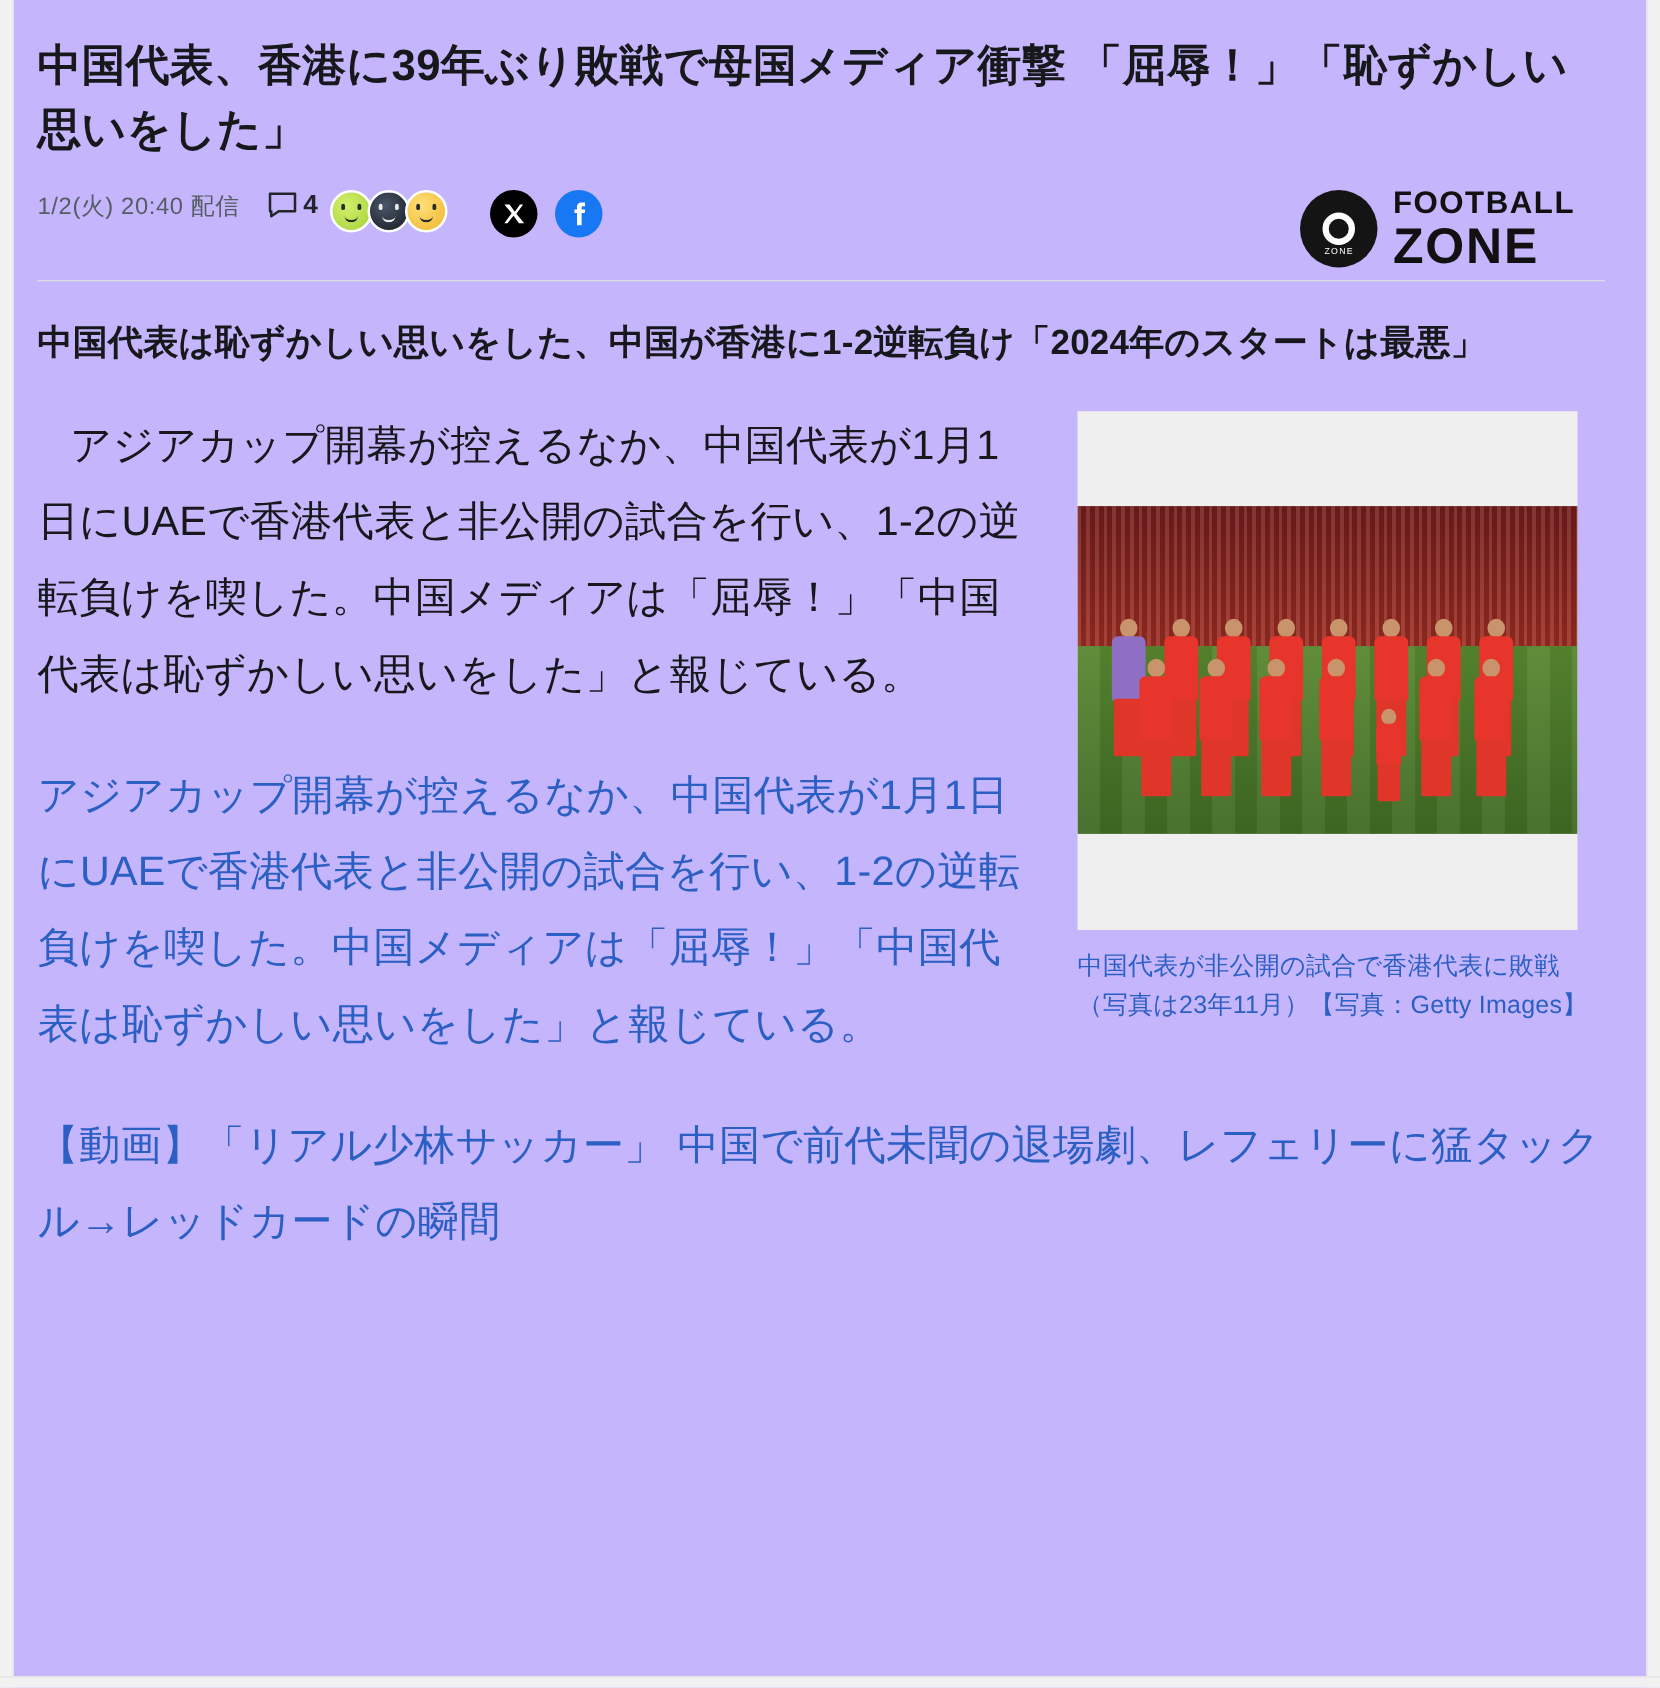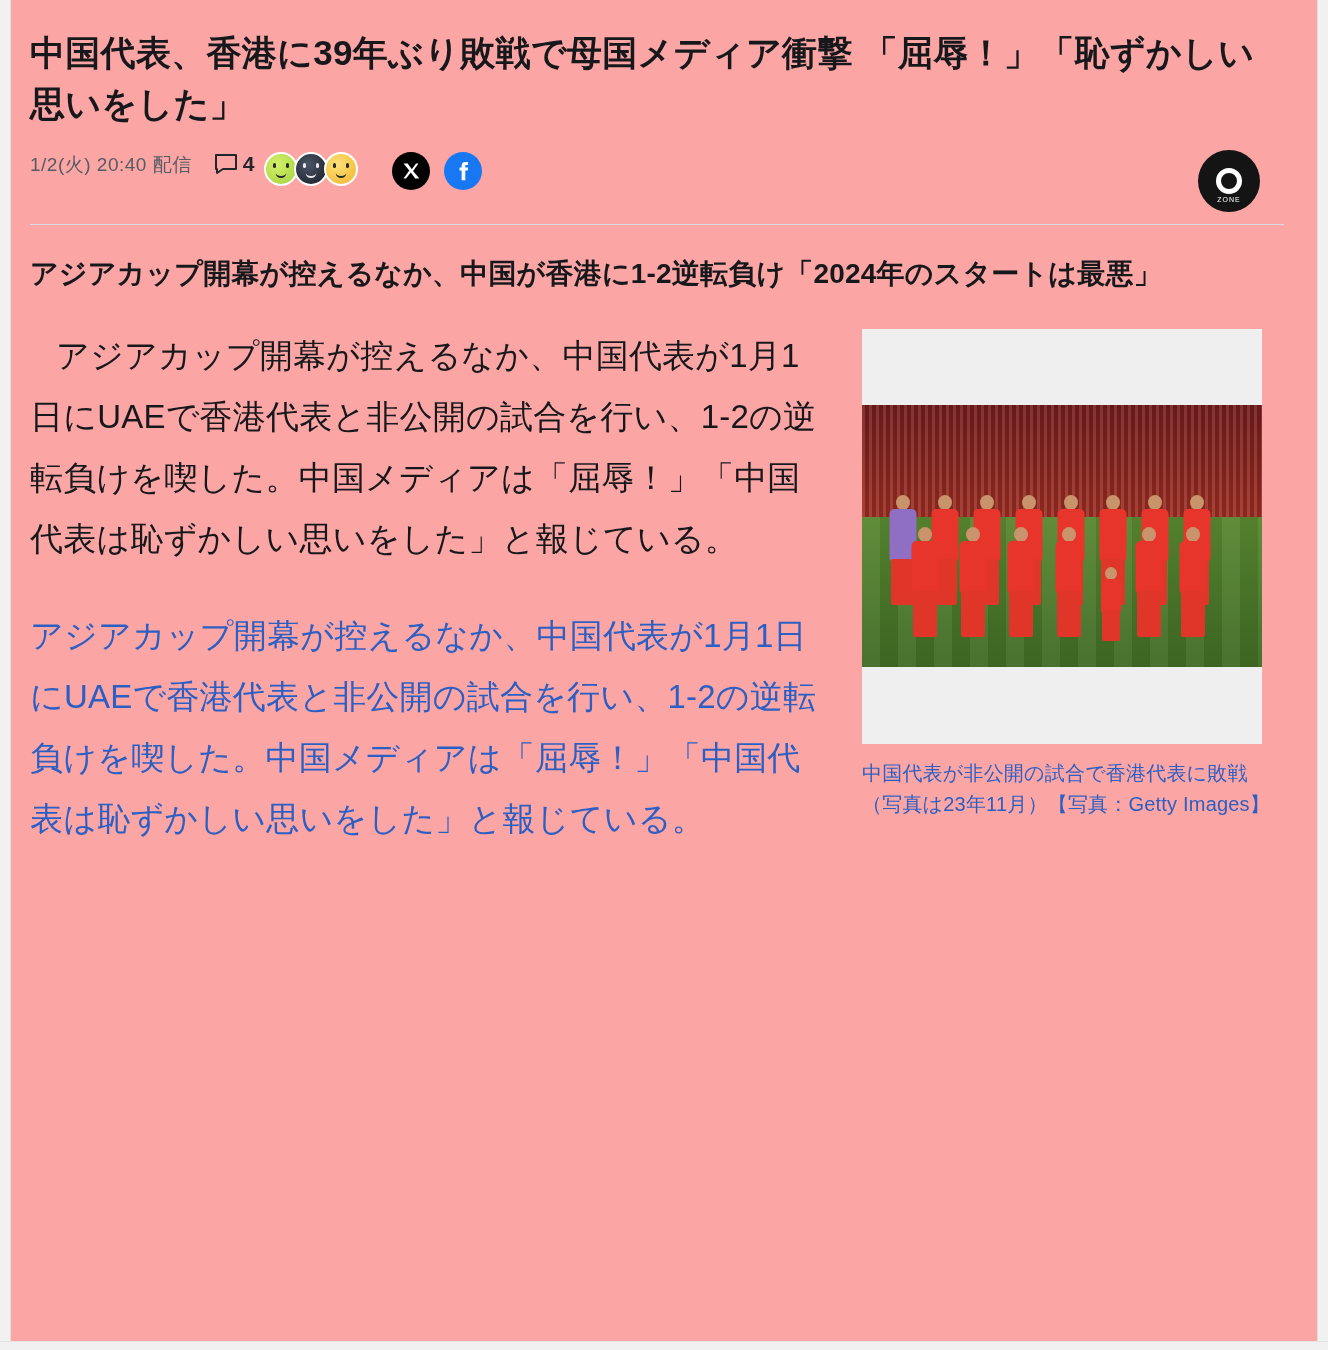--- a/index.html
+++ b/index.html
@@ -14,21 +14,21 @@
     color: #1a1a1a;
     overflow: hidden;
     position: relative;
   }
   .page {
     position: relative;
     width: 1328px;
     height: 1350px;
     box-sizing: border-box;
     padding: 20px 38px 0 22px;
-    background: #fca5a5;
+    background: #c4b5fd;
   }
   
   .edge-left {
     position: absolute;
     left: 0; top: 0; bottom: 0;
     width: 10px;
     background: #f1f1f1;
     border-right: 1px solid #e2e2e2;
   }
   .edge-right {
@@ -358,26 +358,30 @@
           <path d="M14.5 8.2V6.6c0-.8.2-1.2 1.4-1.2h1.6V2.2h-2.7c-3.2 0-4.3 1.5-4.3 4.1v1.9H8.2v3.2h2.3V22h4V11.4h2.7l.4-3.2z" fill="#fff"></path>
         </svg>
       </span>
     </span>
 
     <span class="brand">
       <span class="brand-mark">
         <span class="inner"></span>
         <span class="zlabel">ZONE</span>
       </span>
+      <span class="brand-text">
+        <span class="t1">FOOTBALL</span>
+        <span class="t2">ZONE</span>
+      </span>
     </span>
   </div>
 
   <div class="divider"></div>
 
-  <h2 class="subhead">アジアカップ開幕が控えるなか、中国が香港に1-2逆転負け「2024年のスタートは最悪」</h2>
+  <h2 class="subhead">中国代表は恥ずかしい思いをした、中国が香港に1-2逆転負け「2024年のスタートは最悪」</h2>
 
   <div class="body-wrap">
 
     <div class="figure">
       <div class="photo">
         <div class="pic">
           <div class="crowd"></div>
           <div class="pitch"></div>
           <div class="players">
             <div class="pl back gk" style="left:16px;">
@@ -456,15 +460,16 @@
                 <span class="legs"></span>
               </div>
           </div>
         </div>
       </div>
       <div class="caption">中国代表が非公開の試合で香港代表に敗戦（写真は23年11月）【写真：Getty Images】</div>
     </div>
 
     <p class="para indent">アジアカップ開幕が控えるなか、中国代表が1月1日にUAEで香港代表と非公開の試合を行い、1-2の逆転負けを喫した。中国メディアは「屈辱！」「中国代表は恥ずかしい思いをした」と報じている。</p>
     <p class="para link">アジアカップ開幕が控えるなか、中国代表が1月1日にUAEで香港代表と非公開の試合を行い、1-2の逆転負けを喫した。中国メディアは「屈辱！」「中国代表は恥ずかしい思いをした」と報じている。</p>
+    <p class="para link">【動画】「リアル少林サッカー」 中国で前代未聞の退場劇、レフェリーに猛タックル→レッドカードの瞬間</p>
     <div class="clear"></div>
   </div>
 </div>
 
 </body></html>

